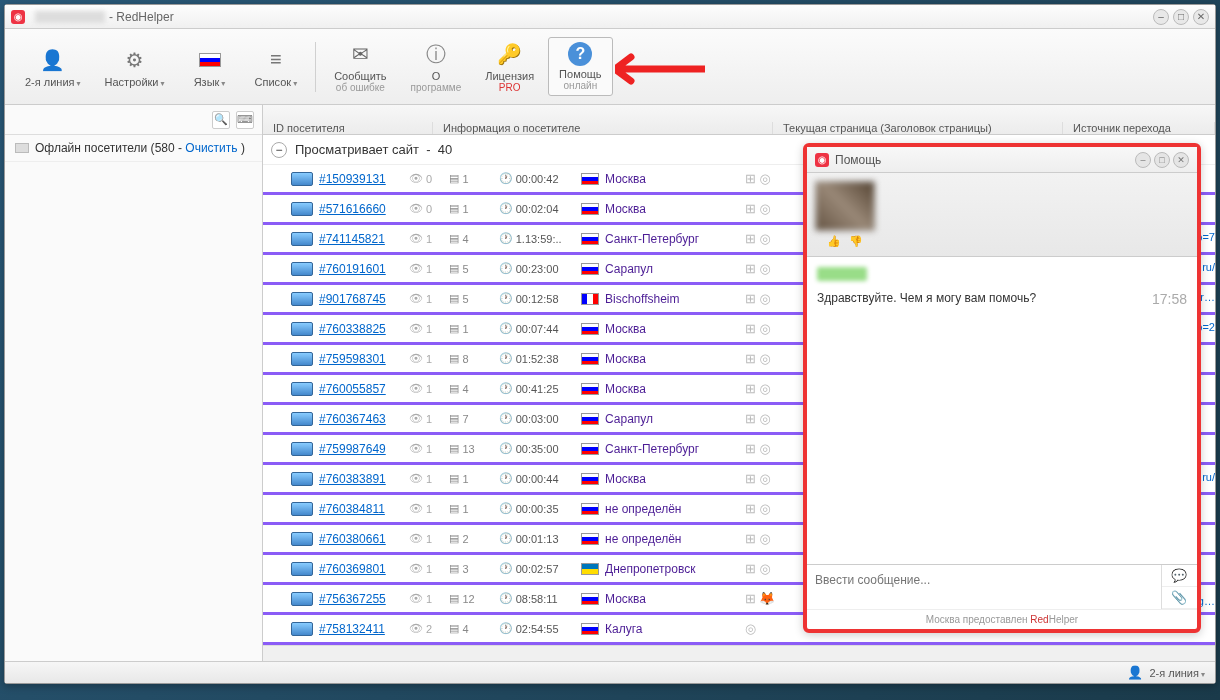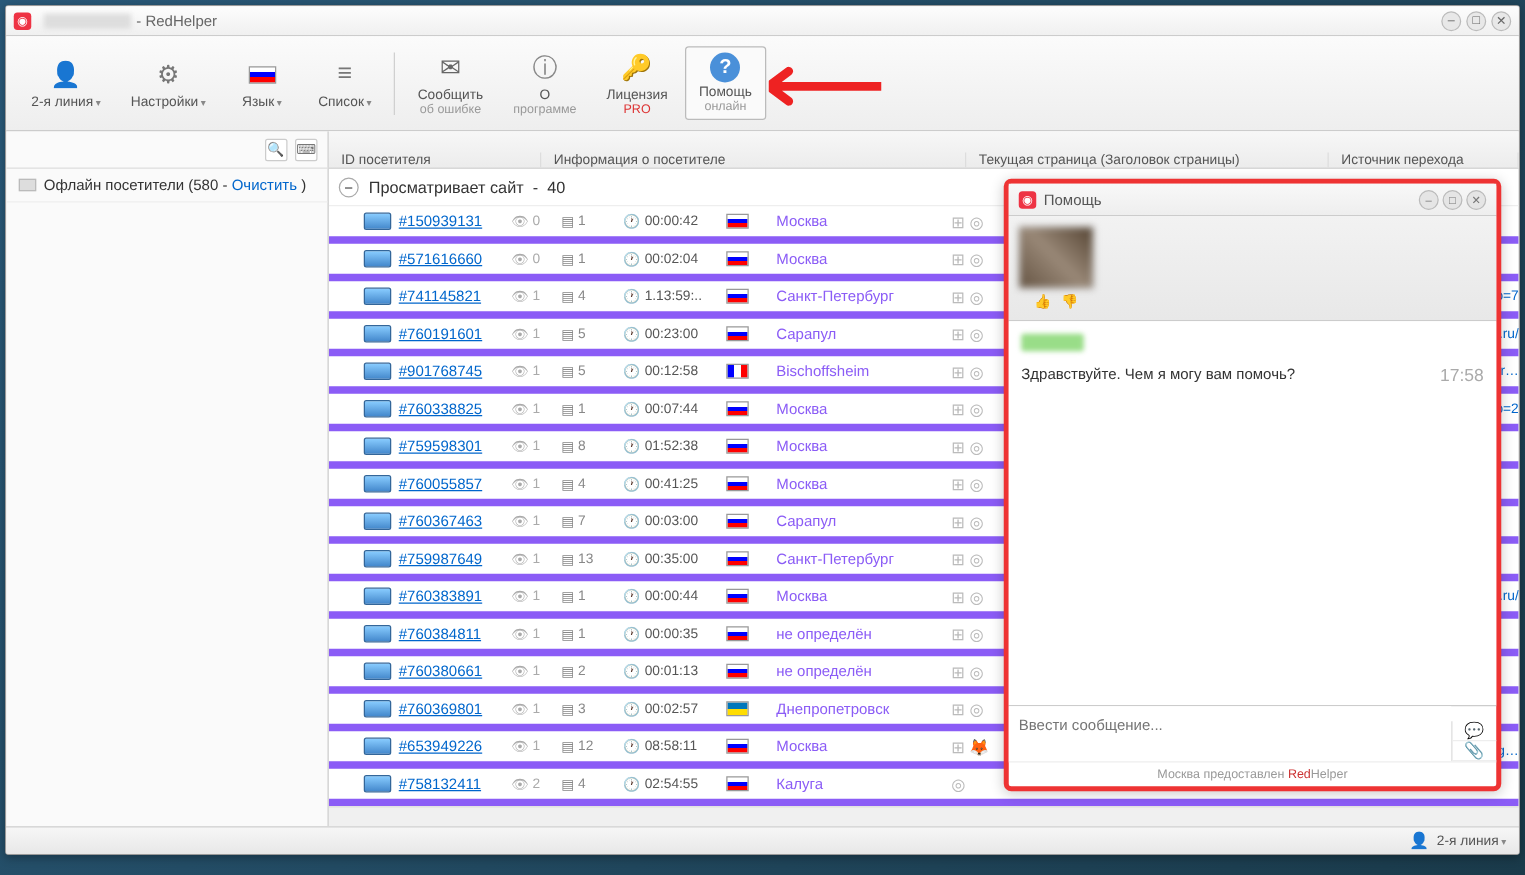--- a/index.html
+++ b/index.html
@@ -26,31 +26,31 @@
 .side-item { padding:6px 10px; font-size:12px; color:#333; border-bottom:1px solid #eee; cursor:pointer; display:flex; align-items:center; gap:6px; }
 .side-item .si-ic { width:14px; height:10px; background:#ddd; border:1px solid #bbb; }
 .side-item .link { color:#06c; }
 .main { flex:1; display:flex; flex-direction:column; overflow:hidden; position:relative; }
 .colhead { height:30px; background:linear-gradient(#f7f7f7,#ececec); border-bottom:1px solid #ccc; display:flex; align-items:flex-end; font-size:11px; color:#555; }
 .colhead > div { padding:0 10px; border-right:1px solid #ddd; }
 .ch-id { width:170px; } .ch-info { width:340px;margin-top:40px; } .ch-page { width:290px; } .ch-src { flex:1; }
 .group-row { height:30px; display:flex; align-items:center; padding:0 8px; font-size:13px; color:#333; border-bottom:1px solid #eee; gap:8px; }
 .group-row .collapse { width:16px; height:16px; border:1px solid #aaa; border-radius:50%; display:flex; align-items:center; justify-content:center; font-size:12px; cursor:pointer; background:#fff; }
 .rows { flex:1; overflow-y:auto; }
-.row { height:30px; display:flex; align-items:center; font-size:12px; border-bottom:6px solid #8b5cf6; padding-left:28px; }
+.row { height:30px; display:flex; align-items:center; font-size:12px; border-bottom:3px solid #8b5cf6; padding-left:28px; }
 .row .mon { width:22px; height:14px; background:linear-gradient(#8cf,#48c); border:1px solid #369; border-radius:2px; margin-right:6px; }
 .row .vid { color:#06c; text-decoration:underline; width:90px; cursor:pointer; }
 .row .eye { width:40px; color:#aaa; font-size:11px; display:flex; align-items:center; gap:3px; }
 .row .pages { width:50px; color:#888; font-size:11px; display:flex; align-items:center; gap:3px; }
 .row .time { width:82px; color:#555; font-size:11px; display:flex; align-items:center; gap:3px; }
 .row .flag { width:18px; height:12px; border:1px solid #999; margin-right:6px; }
 .flag-ru { background:linear-gradient(#fff 33%,#00f 33% 66%,#f00 66%); }
 .flag-fr { background:linear-gradient(90deg,#00f 33%,#fff 33% 66%,#f00 66%); }
 .flag-ua { background:linear-gradient(#07b 50%,#fd0 50%); }
-.row .city { width:140px; color:#8b5cf6;margin-left:16px; }
+.row .city { width:140px; color:#4c1d95; }
 .row .os { color:#bbb; font-size:13px; display:flex; gap:2px; }
 .scrollbar-h { height:16px; background:#f0f0f0; border-top:1px solid #ddd; }
 .chat-panel { position:absolute; right:14px; top:38px; width:398px; height:490px; border:4px solid #e33; border-radius:6px; background:#fff; display:flex; flex-direction:column; box-shadow:0 2px 10px rgba(0,0,0,0.2); }
 .chat-title { height:26px; background:linear-gradient(#f8f8f8,#eee); border-bottom:1px solid #ccc; display:flex; align-items:center; padding:0 8px; font-size:12px; color:#555; }
 .chat-title .cl { width:14px; height:14px; border-radius:3px; background:#e34; margin-right:6px; display:flex; align-items:center; justify-content:center; color:#fff; font-size:10px; }
 .chat-title .cbtns { margin-left:auto; display:flex; gap:3px; }
 .chat-title .cb { width:16px; height:16px; border-radius:50%; background:#e5e5e5; border:1px solid #bbb; display:flex; align-items:center; justify-content:center; font-size:9px; color:#777; cursor:pointer; }
 .chat-header { height:84px; background:linear-gradient(#f2f2f2,#e8e8e8); border-bottom:1px solid #ccc; display:flex; padding:8px; gap:10px; }
 .avatar-box { display:flex; flex-direction:column; align-items:center; gap:4px; }
 .avatar { width:60px; height:54px; background:linear-gradient(45deg,#654,#987,#543); filter:blur(3px); border:1px solid #999; }
@@ -58,21 +58,21 @@
 .thumbs span { cursor:pointer; }
 .chat-info { flex:1; }
 .chat-info h3 { font-size:17px; color:#333; margin-bottom:4px; }
 .chat-info .desc { font-size:11px; color:#666; margin-bottom:8px; }
 .chat-info .dept { font-size:11px; color:#333; text-decoration:underline dotted; display:flex; align-items:center; gap:4px; }
 .chat-body { flex:1; padding:10px; background:#fff; overflow-y:auto; }
 .msg-name { display:inline-block; background:#9d8; color:#fff; padding:1px 6px; border-radius:2px; font-size:11px; filter:blur(2px); width:50px; height:14px; }
 .msg { font-size:12px; color:#333; margin-top:6px; display:flex; justify-content:space-between; }
 .msg .mtime { color:#aaa; font-size:14px; }
 .chat-input { border-top:1px solid #ccc; padding:0; display:flex; flex-direction:column; }
-.chat-input .inputrow { display:flex;align-items:flex-end; }
+.chat-input .inputrow { display:flex; }
 .chat-input textarea { flex:1; border:none; padding:8px; font-size:12px; color:#666; resize:none; height:44px; font-family:Arial; outline:none; }
 .chat-input .sendcol { width:36px; display:flex; flex-direction:column; border-left:1px solid #ddd; }
 .chat-input .sendbtn { flex:1; display:flex; align-items:center; justify-content:center; color:#999; font-size:13px; cursor:pointer; border-bottom:1px solid #eee; }
 .chat-footer { text-align:center; font-size:10px; color:#999; padding:4px; border-top:1px solid #eee; }
 .chat-footer .rh { color:#c33; }
 .peek { position:absolute; right:0; font-size:11px; color:#06c; pointer-events:none; }
 .statusbar { height:22px; background:linear-gradient(#f6f6f6,#e8e8e8); border-top:1px solid #ccc; display:flex; align-items:center; justify-content:flex-end; padding:0 10px; font-size:11px; color:#555; gap:6px; }
 .statusbar .user-ic { color:#4a90d9; font-size:13px; }
 .drop::after { content:"▾"; font-size:8px; margin-left:2px; color:#888; }
 </style>
@@ -299,21 +299,21 @@
             <span class="vid">#760369801</span>
             <span class="eye"><span>👁</span>1</span>
             <span class="pages"><span>▤</span>3</span>
             <span class="time"><span>🕐</span>00:02:57</span>
             <span class="flag flag-ua"></span>
             <span class="city">Днепропетровск</span>
             <span class="os">⊞ ◎</span>
           </div>
           <div class="row">
             <span class="mon"></span>
-            <span class="vid">#653949226</span>
+            <span class="vid">#756367255</span>
             <span class="eye"><span>👁</span>1</span>
             <span class="pages"><span>▤</span>12</span>
             <span class="time"><span>🕐</span>08:58:11</span>
             <span class="flag flag-ru"></span>
             <span class="city">Москва</span>
             <span class="os">⊞ 🦊</span>
           </div>
           <div class="row">
             <span class="mon"></span>
             <span class="vid">#758132411</span>

